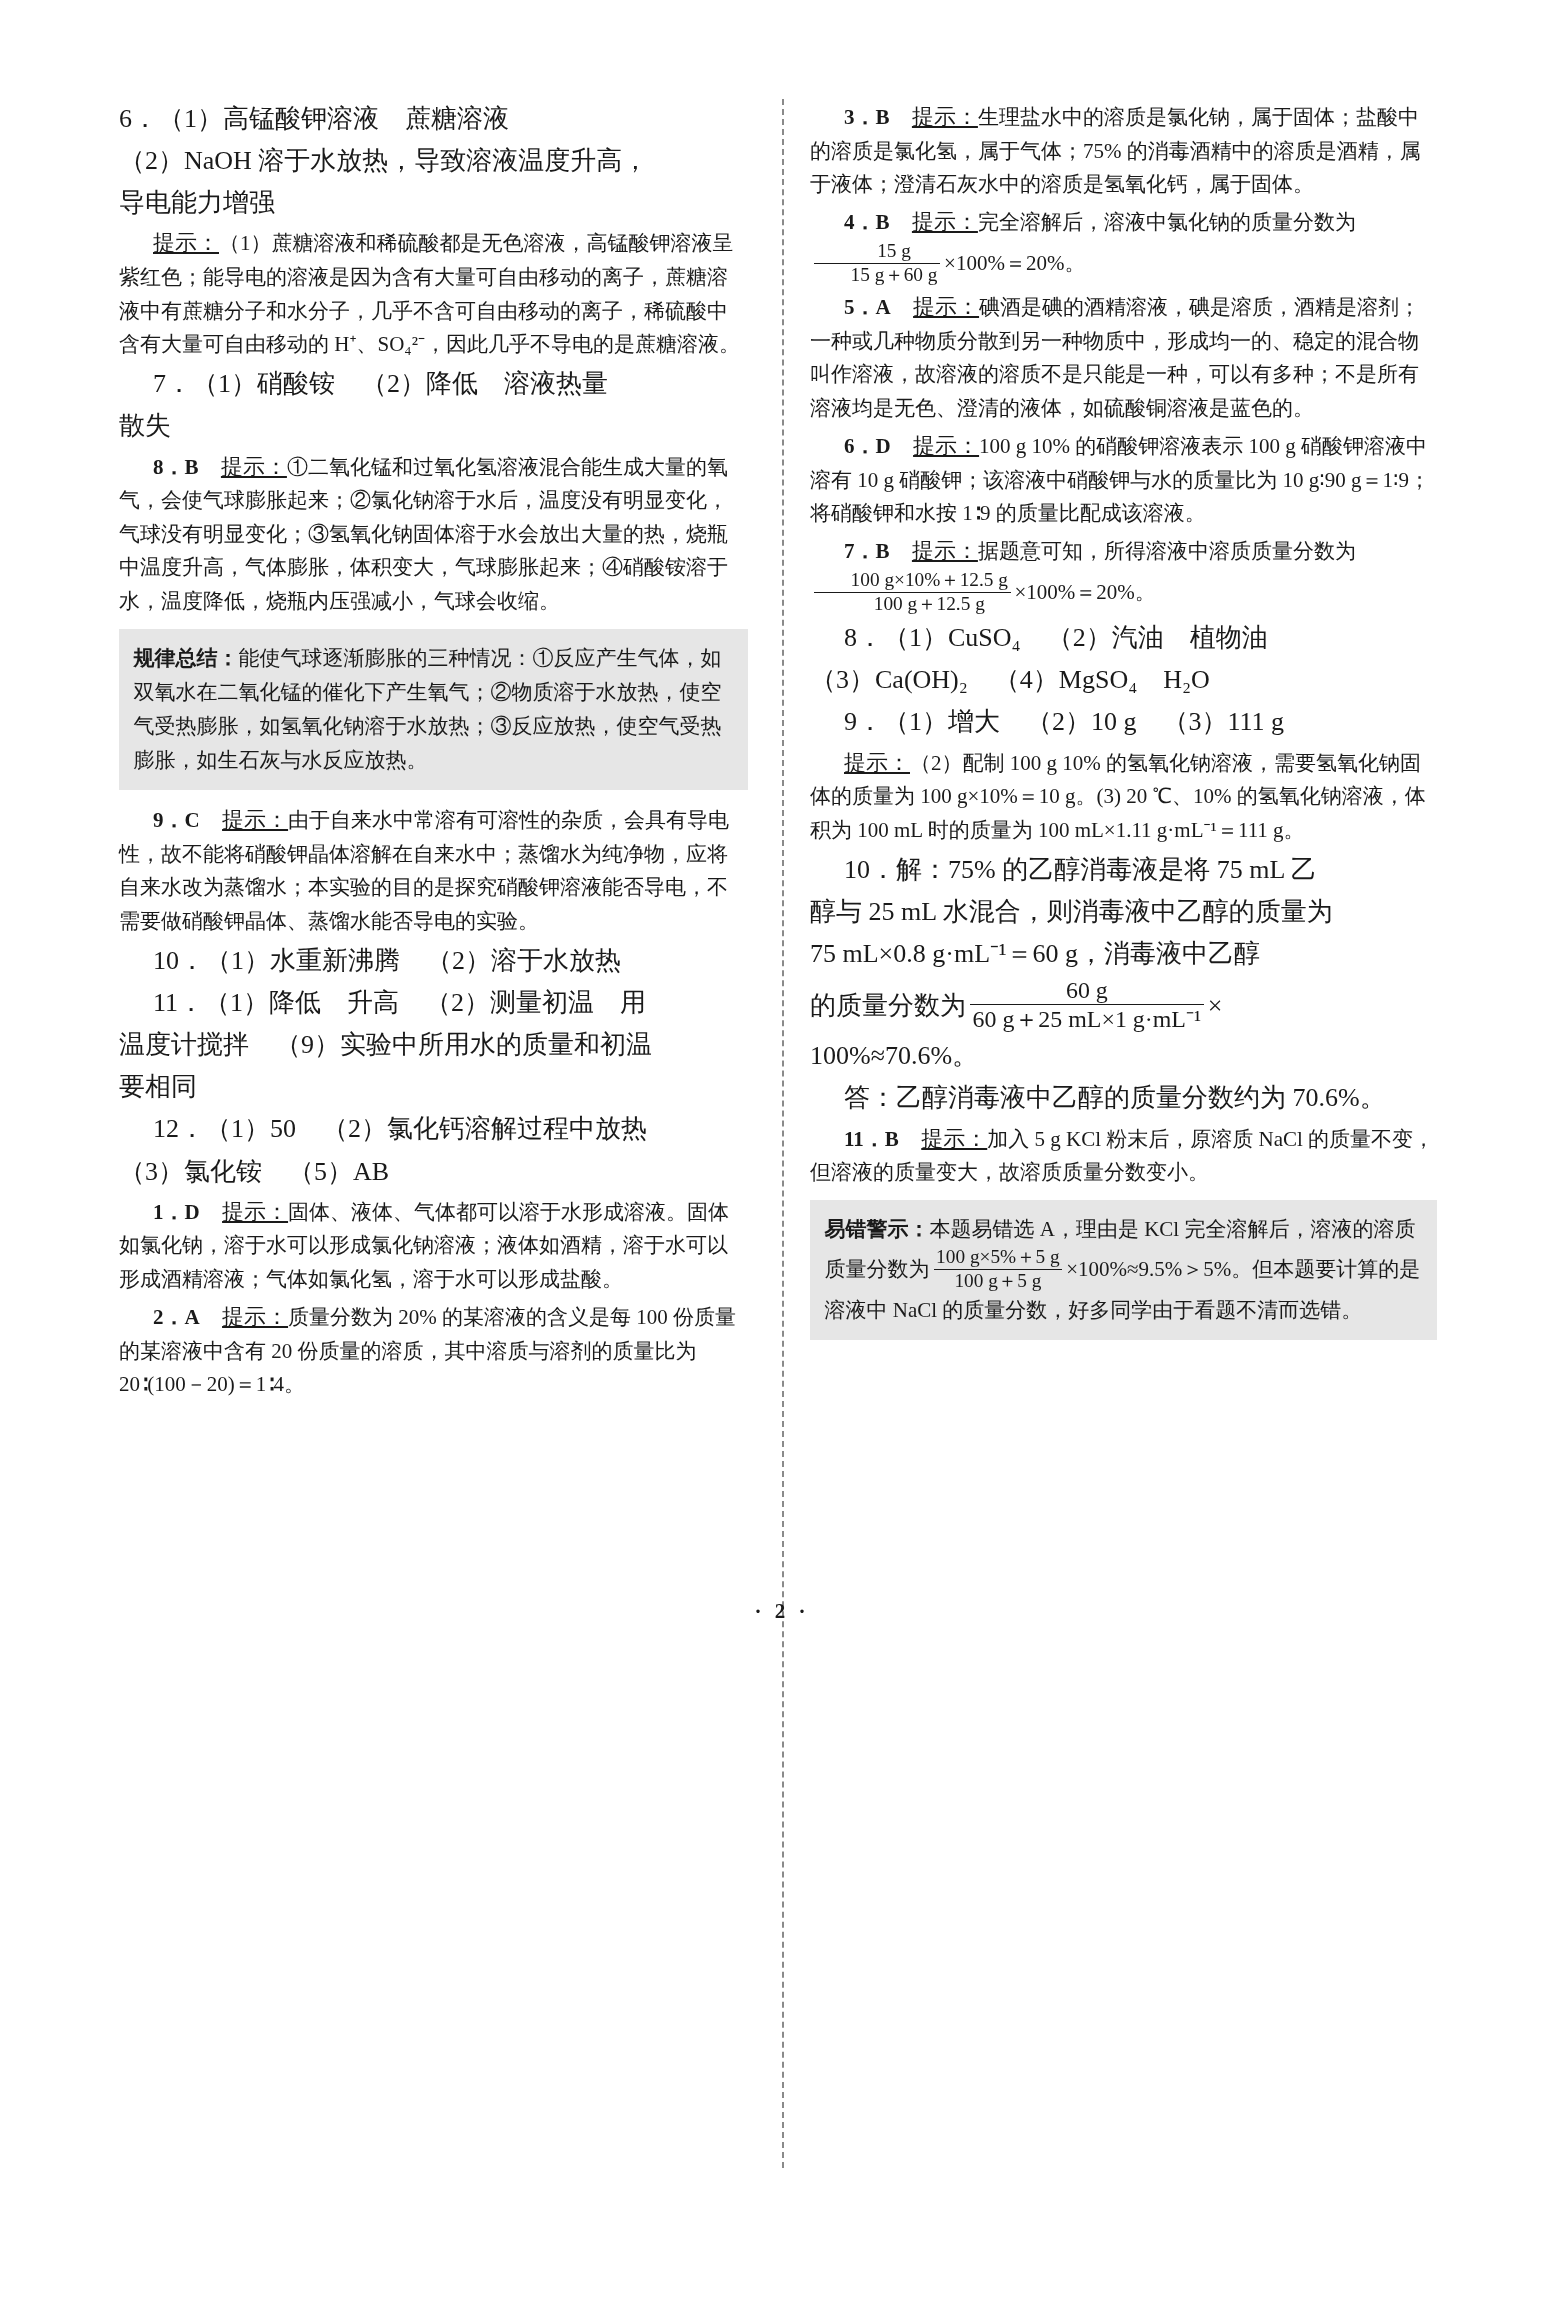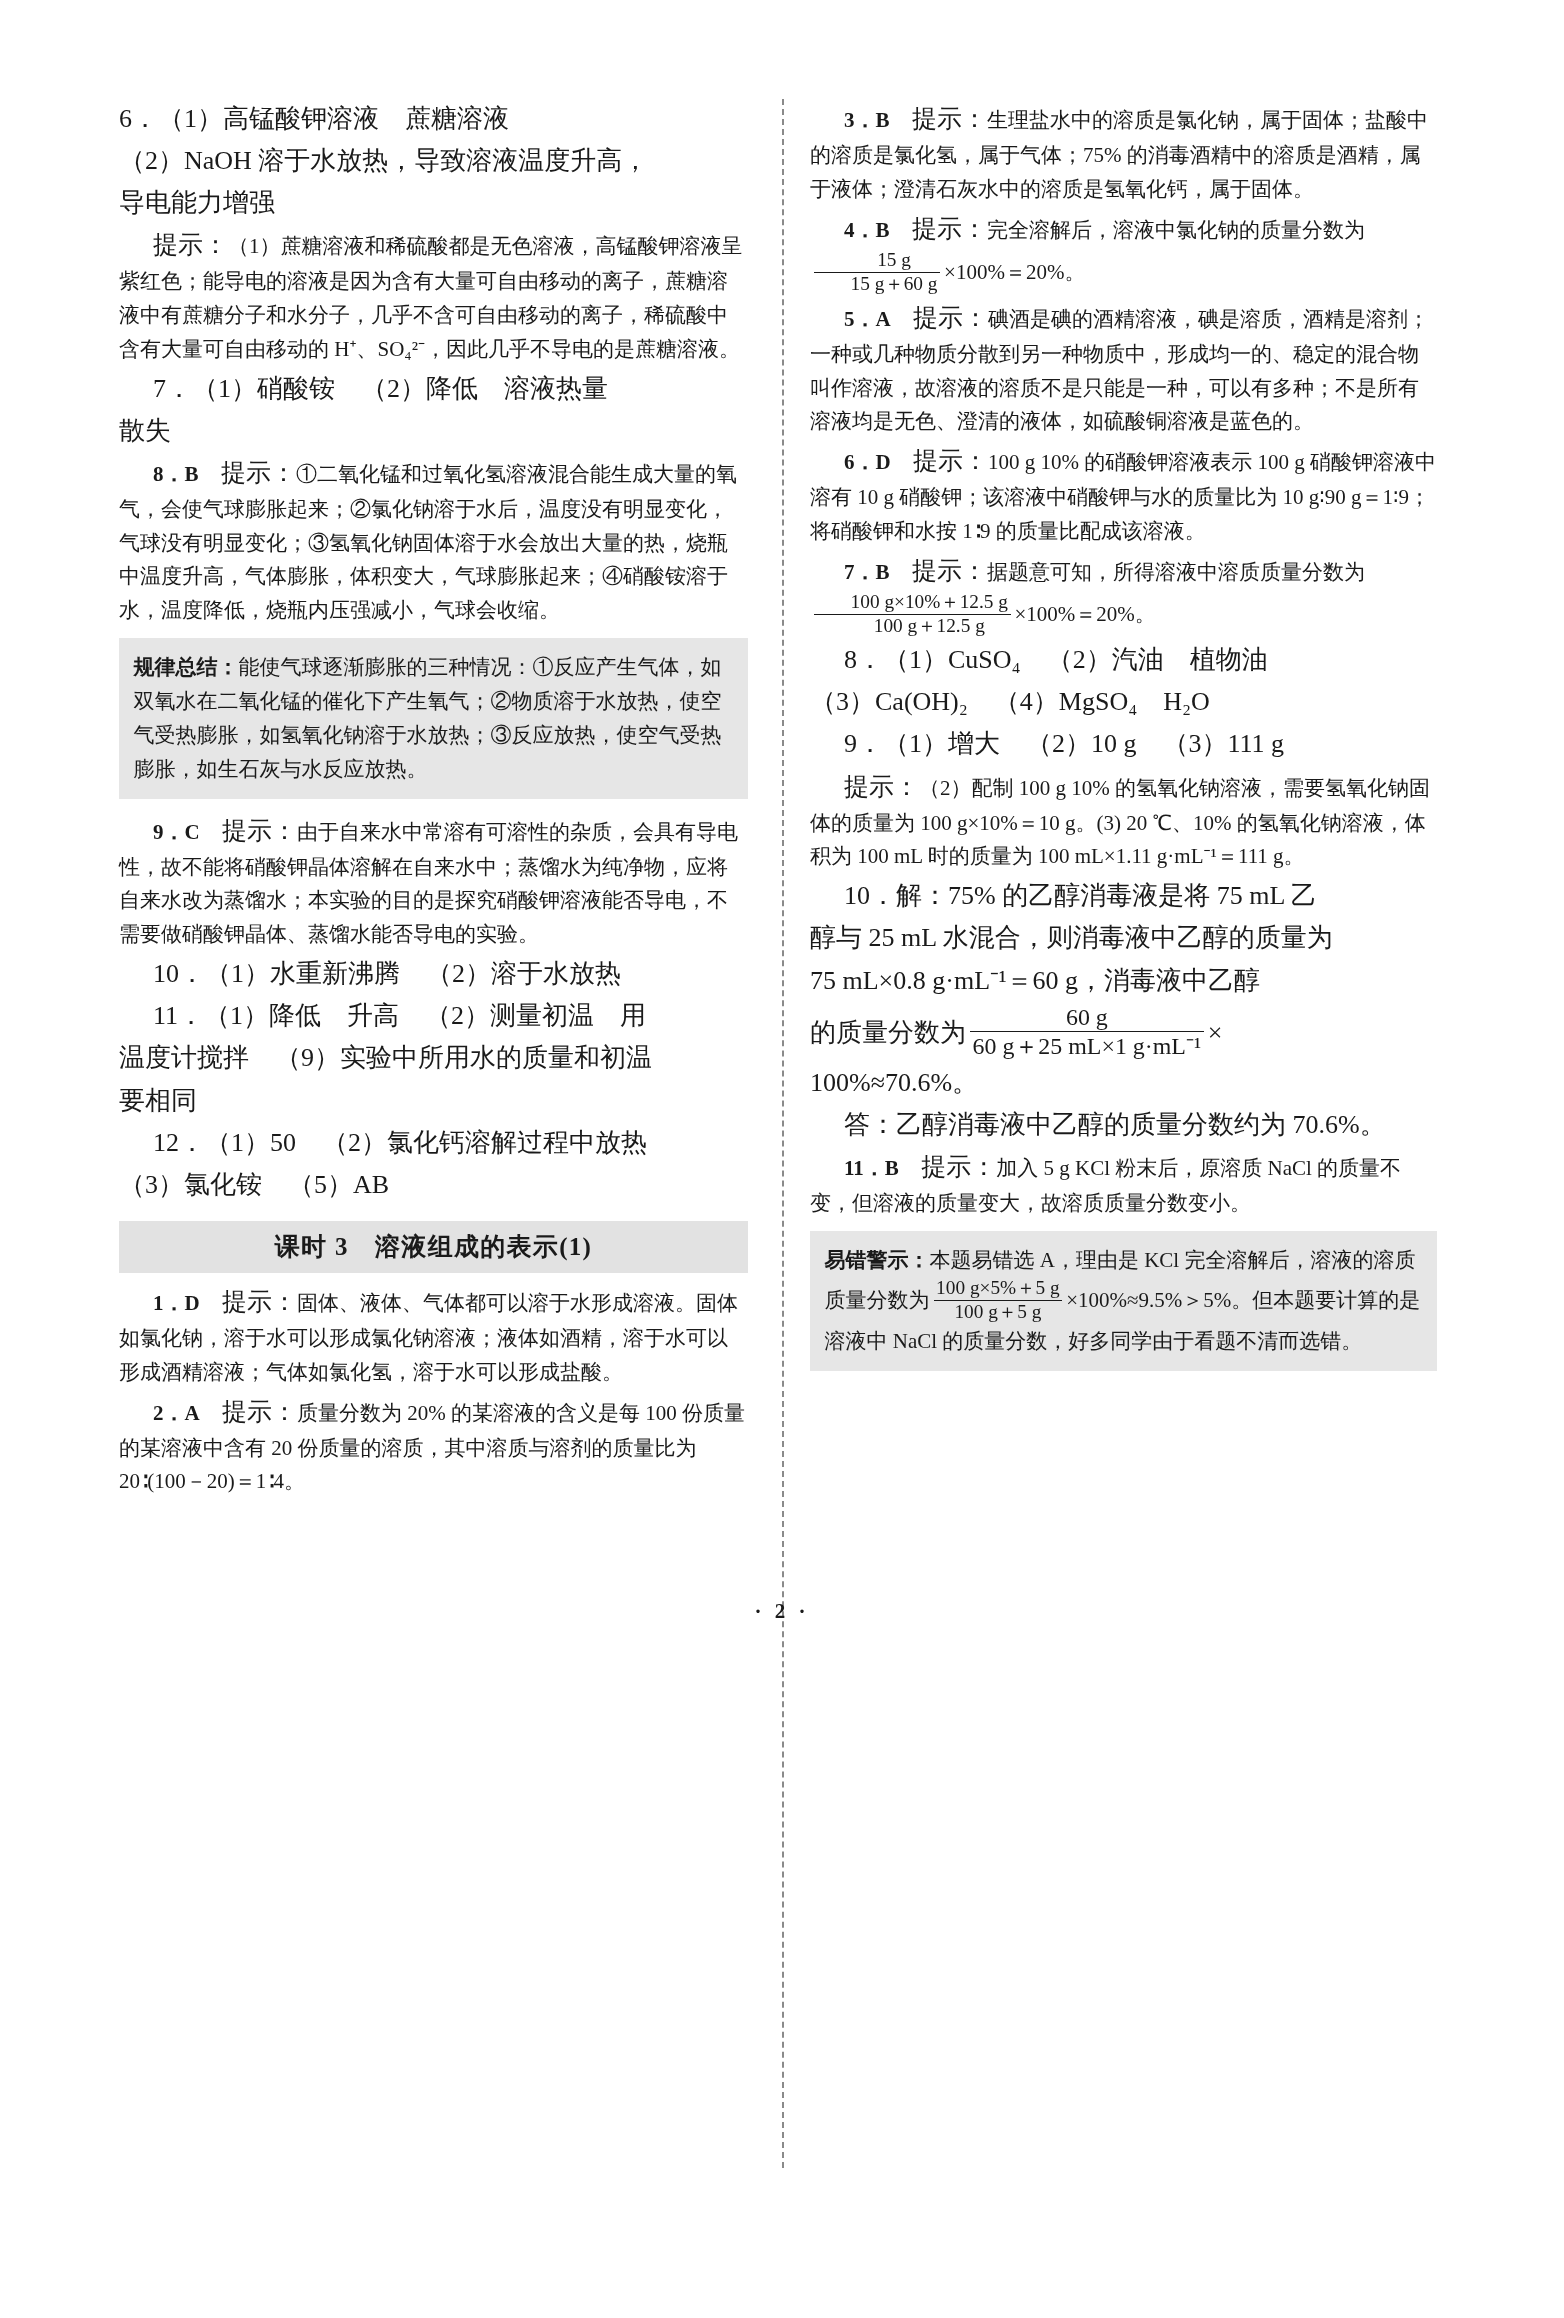--- a/index.html
+++ b/index.html
@@ -45,21 +45,21 @@
     line-height:1.52;
     text-indent:0;
   }
   .big.indent{text-indent:34px;}
   .small{
     font-size:21px;
     line-height:1.60;
     text-indent:34px;
   }
   .ans{font-weight:bold;}
-  .hint{font-size:25px;}
+  .hint{font-size:22px;text-decoration:underline;}
   
   .box{
     background:#e6e6e6;
     padding:12px 14.5px 13px 14.5px;
     margin:10.5px 0 12px 0;
     font-size:21px;
     line-height:1.62;
   }
   .box .label{font-weight:bold;}
   .box p{margin:0;text-indent:0;}
@@ -130,21 +130,20 @@
 
       <div class="blk big indent">10．（1）水重新沸腾　（2）溶于水放热</div>
 
       <div class="blk big indent">11．（1）降低　升高　（2）测量初温　用</div>
       <div class="blk big">温度计搅拌　（9）实验中所用水的质量和初温</div>
       <div class="blk big">要相同</div>
 
       <div class="blk big indent">12．（1）50　（2）氯化钙溶解过程中放热</div>
       <div class="blk big">（3）氯化铵　（5）AB</div>
 
-      <div class="sect">课时 3　溶液组成的表示(1)</div>
 
       <div class="blk small">
         <span class="ans">1．D</span><span class="sp"></span><span class="hint">提示：</span><span>固体、液体、气体都可以溶于水形成溶液。固体如氯化钠，溶于水可以形成氯化钠溶液；液体如酒精，溶于水可以形成酒精溶液；气体如氯化氢，溶于水可以形成盐酸。</span>
       </div>
 
       <div class="blk small">
         <span class="ans">2．A</span><span class="sp"></span><span class="hint">提示：</span><span>质量分数为 20% 的某溶液的含义是每 100 份质量的某溶液中含有 20 份质量的溶质，其中溶质与溶剂的质量比为 20∶(100－20)＝1∶4。</span>
       </div>
 
     </div>

